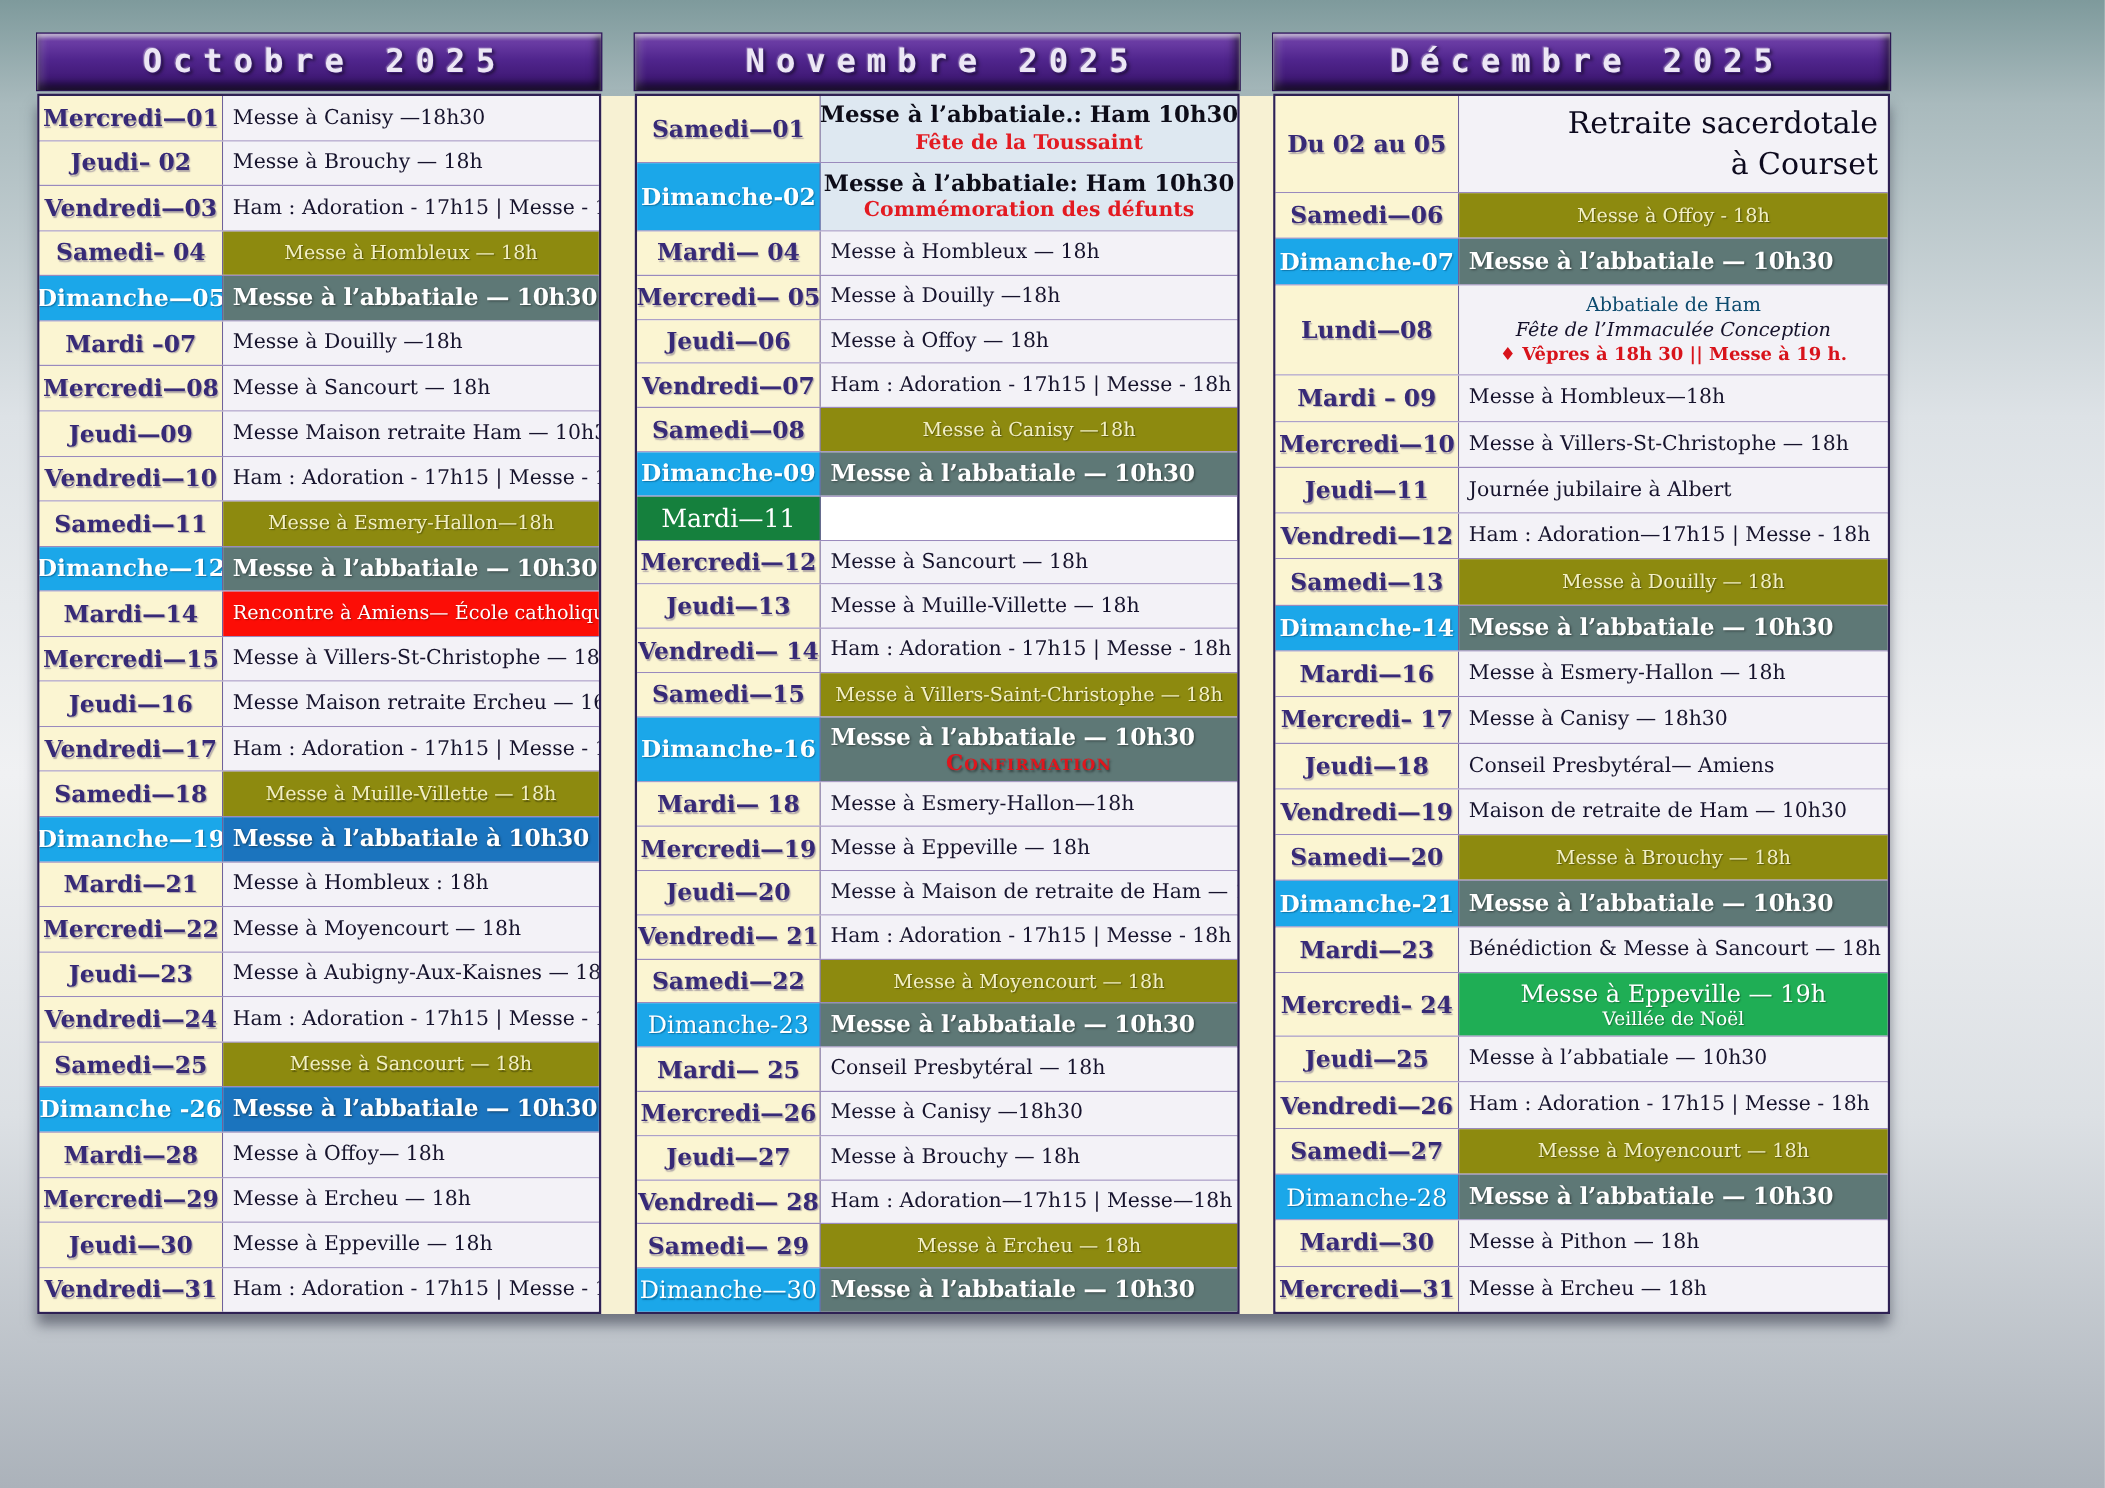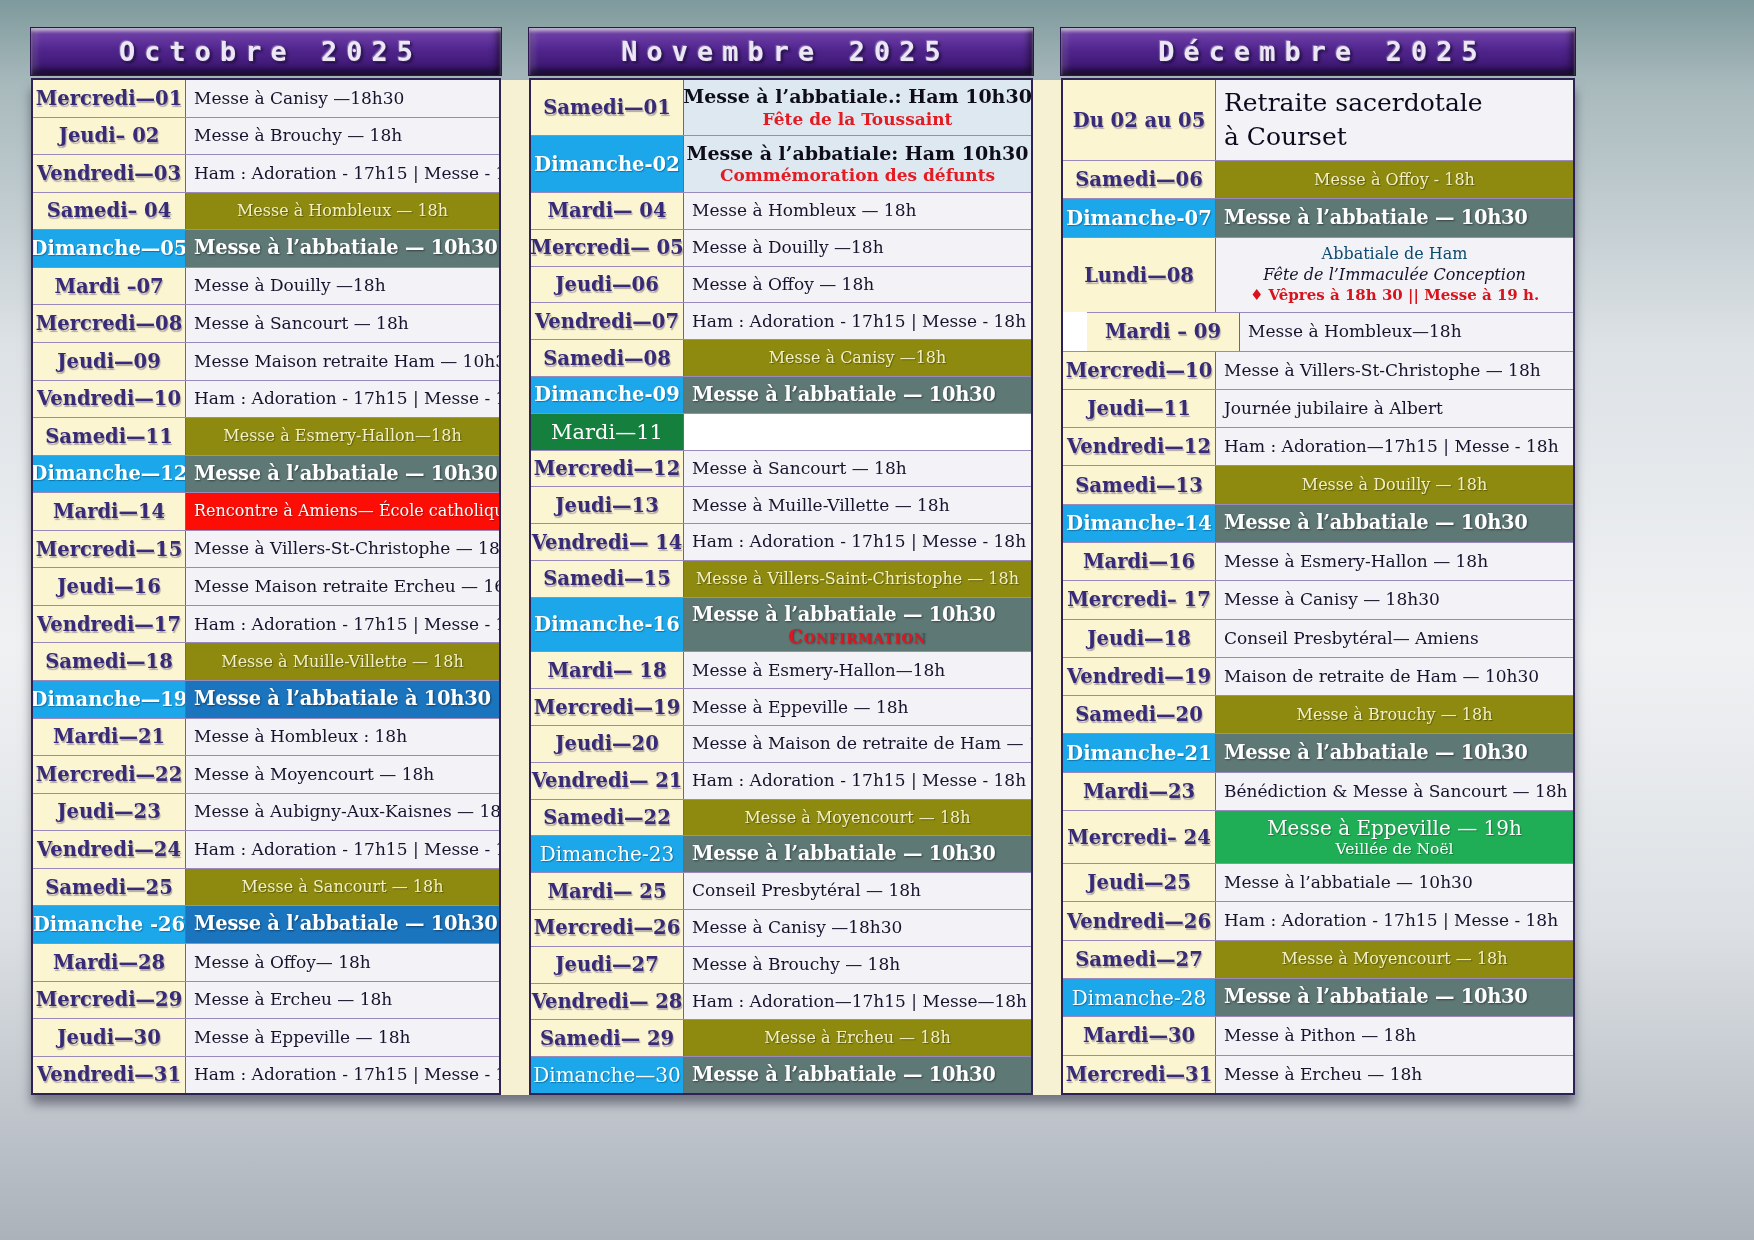--- a/index.html
+++ b/index.html
@@ -62,21 +62,21 @@
   }
   .ev.slate{background:#5E7876;}
   .ev.blue{background:#1B74BE;}
   .ev.redev{background:#FC0D06;color:#fff;font-size:16px;text-shadow:1px 1px 1px rgba(0,0,0,.3);}
   .ev.redrow{background:#FC0D06;color:#fff;font-size:21px;text-shadow:1px 1px 2px rgba(0,0,0,.35);}
   .ev.feast{background:#DEE8F1;align-items:center;}
   .f1{font-weight:bold;font-size:19px;color:#0d0c18;}
   .f2{font-weight:bold;font-size:17px;color:#E31B22;}
   .conf2{font-weight:bold;font-variant:small-caps;font-size:18px;color:#DF161D;
          align-self:center;letter-spacing:1px;line-height:1;}
-  .ev.ret{align-items:flex-start;font-size:25px;line-height:1.35;color:#0d0a1e;}
+  .ev.ret{align-items:flex-end;font-size:25px;line-height:1.35;color:#0d0a1e;}
   .ev.imm{align-items:center;line-height:1.3;}
   .i1{font-size:16px;color:#0c4a6e;}
   .i2{font-size:16px;font-style:italic;color:#14112a;}
   .i3{font-size:15px;font-weight:bold;color:#D8131B;}
   .ev.green{background:#1FAE55;align-items:center;color:#fff;
             text-shadow:1px 1px 1px rgba(0,0,0,.3);line-height:1.2;}
   .g1{font-size:20px;}
   .g2{font-size:15.5px;}
 </style>
 </head>
@@ -333,21 +333,21 @@
             <div class="ev slate">Messe à l’abbatiale — 10h30</div>
           </div>
           <div class="row" style="flex: 2 1 0px;">
             <div class="day">Lundi—08</div>
             <div class="ev imm">
               <div class="i1">Abbatiale de Ham</div>
               <div class="i2">Fête  de l’Immaculée Conception</div>
               <div class="i3">♦ Vêpres à 18h 30 || Messe à 19 h.</div>
             </div>
           </div>
-          <div class="row" style="flex: 1 1 0px; margin-left: 24px;">
+          <div class="row" style="flex: 1 1 0px;">
             <div class="day">Mardi – 09</div>
             <div class="ev">Messe à Hombleux—18h</div>
           </div>
           <div class="row" style="flex: 1 1 0px;">
             <div class="day">Mercredi—10</div>
             <div class="ev">Messe à Villers-St-Christophe — 18h</div>
           </div>
           <div class="row" style="flex: 1 1 0px;">
             <div class="day">Jeudi—11</div>
             <div class="ev">Journée jubilaire à Albert</div>

